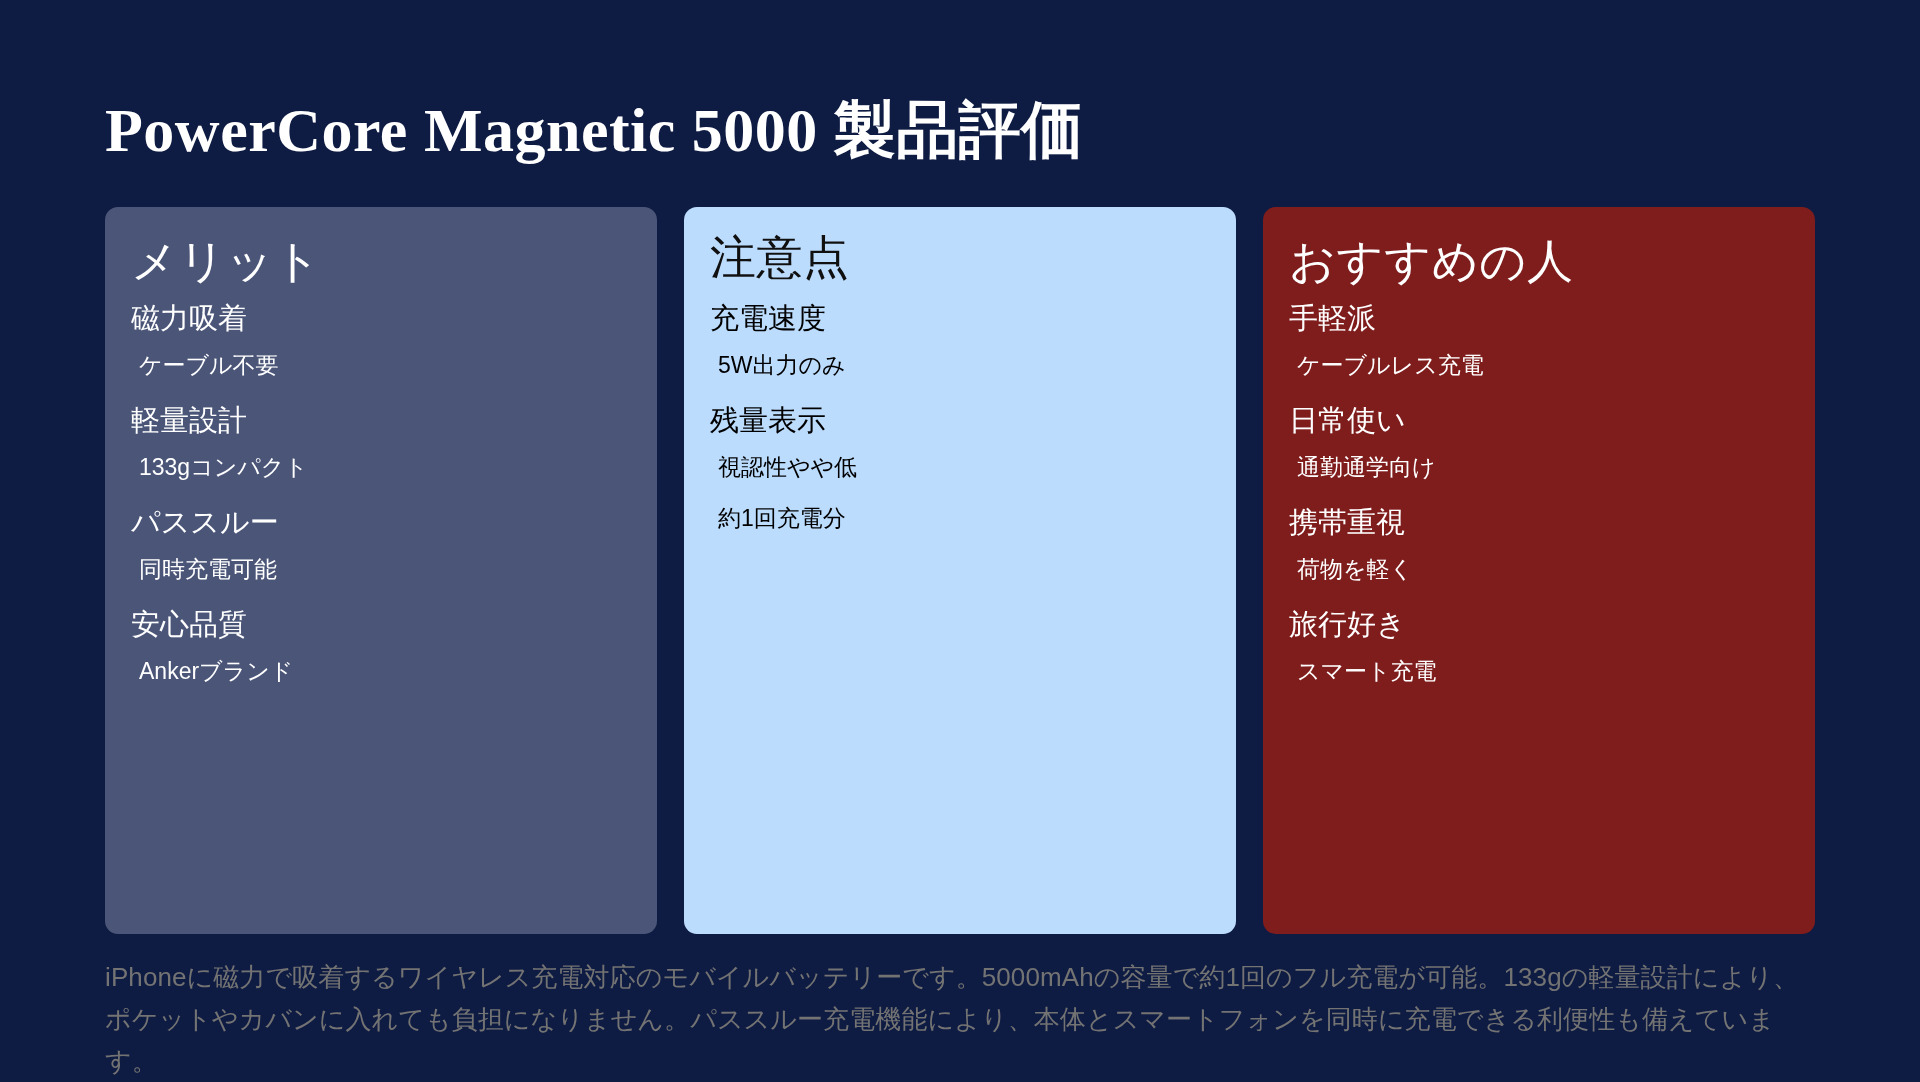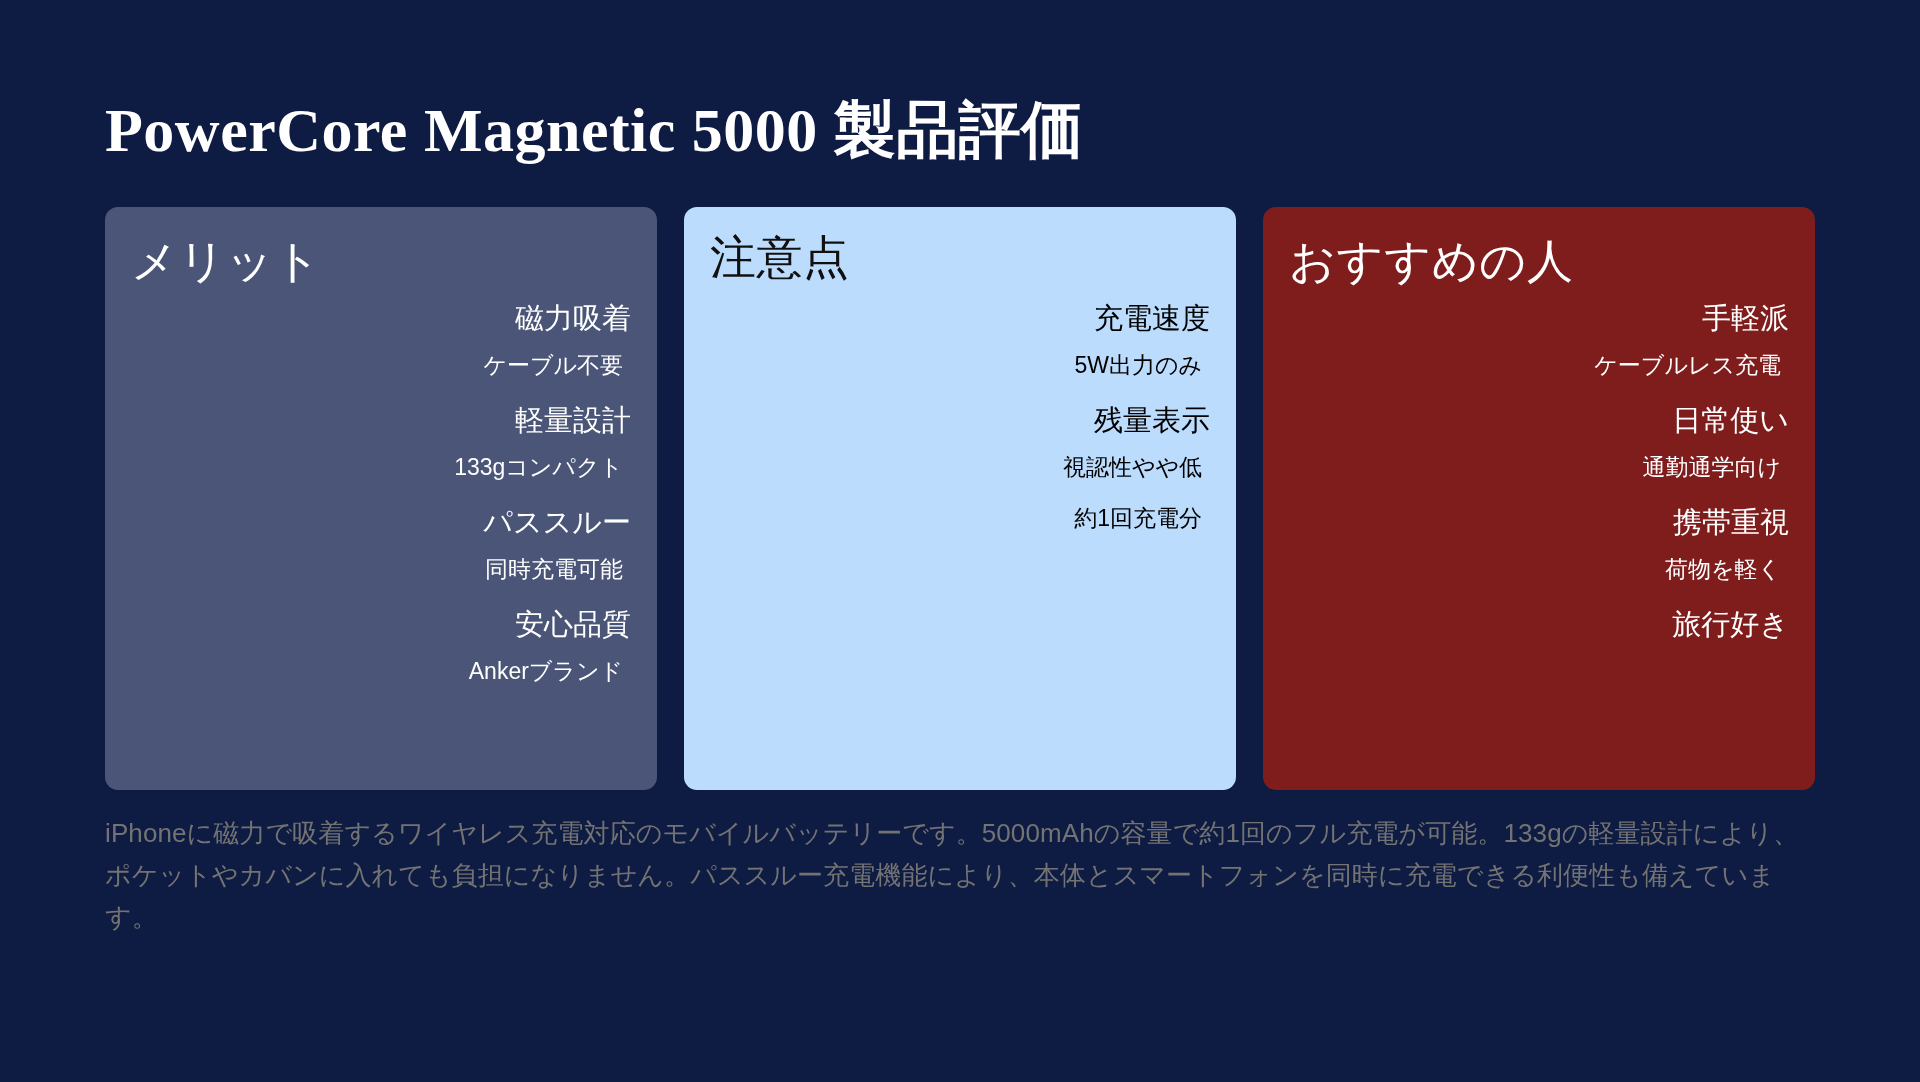--- a/index.html
+++ b/index.html
@@ -35,21 +35,21 @@
     margin: 0;
     padding-top: 96px;
     white-space: nowrap;
   }
 
   
   .cards {
     display: flex;
     gap: 27px;
     margin-top: 43px;
-    height: 583px;
+    height: 727px;
   }
 
   .card {
     flex: 1 1 0;
     border-radius: 13px;
     box-sizing: border-box;
     padding: 26px 26px 20px 26px;
     overflow: hidden;
   }
 
@@ -68,21 +68,20 @@
   .card-audience .card-heading { color: #ffffff; }
   .card-cautions .card-heading { color: #101010; font-family: Liberation Mono, monospace; }
 
   .item-list {
     list-style: none;
     margin: 0;
     padding: 0;
   }
   .item {
     margin: 0 0 16px 0;
-    text-align: right;
   }
   .item:last-child { margin-bottom: 0; }
 
   .item-label {
     display: block;
     font-size: 29px;
     font-weight: 400;
     line-height: 1.5;
     margin: 0 0 3px 0;
   }
@@ -170,20 +169,21 @@
         <li class="item">
           <span class="item-label">日常使い</span>
           <span class="item-detail">通勤通学向け</span>
         </li>
         <li class="item">
           <span class="item-label">携帯重視</span>
           <span class="item-detail">荷物を軽く</span>
         </li>
         <li class="item">
           <span class="item-label">旅行好き</span>
+          <span class="item-detail">スマート充電</span>
         </li>
       </ul>
     </section>
 
   </div>
 
   <p class="summary">iPhoneに磁力で吸着するワイヤレス充電対応のモバイルバッテリーです。5000mAhの容量で約1回のフル充電が可能。133gの軽量設計により、ポケットやカバンに入れても負担になりません。パススルー充電機能により、本体とスマートフォンを同時に充電できる利便性も備えています。</p>
 
 </div>
 

